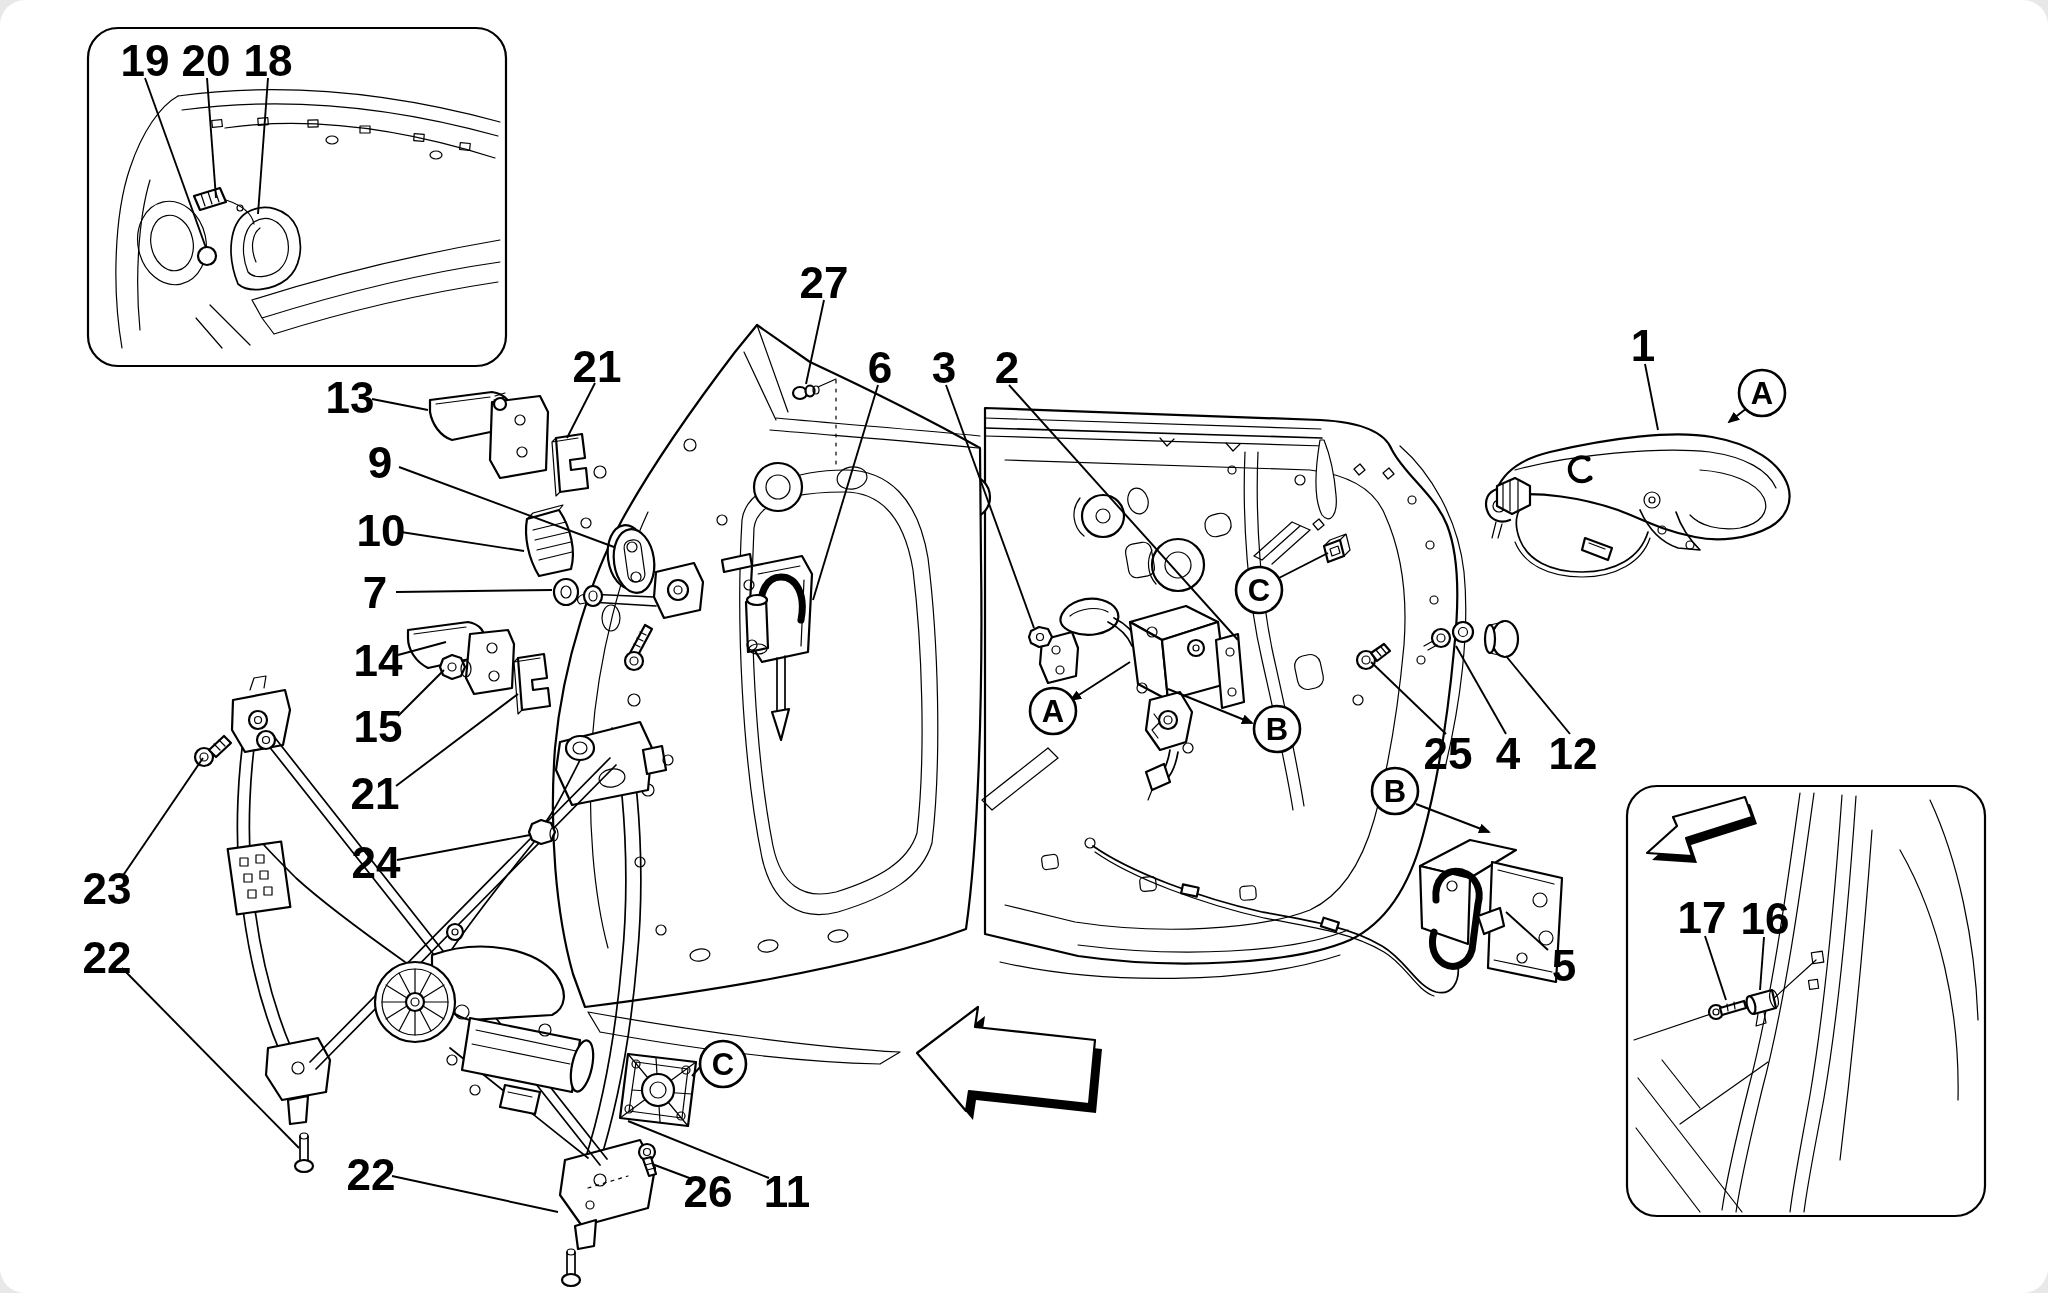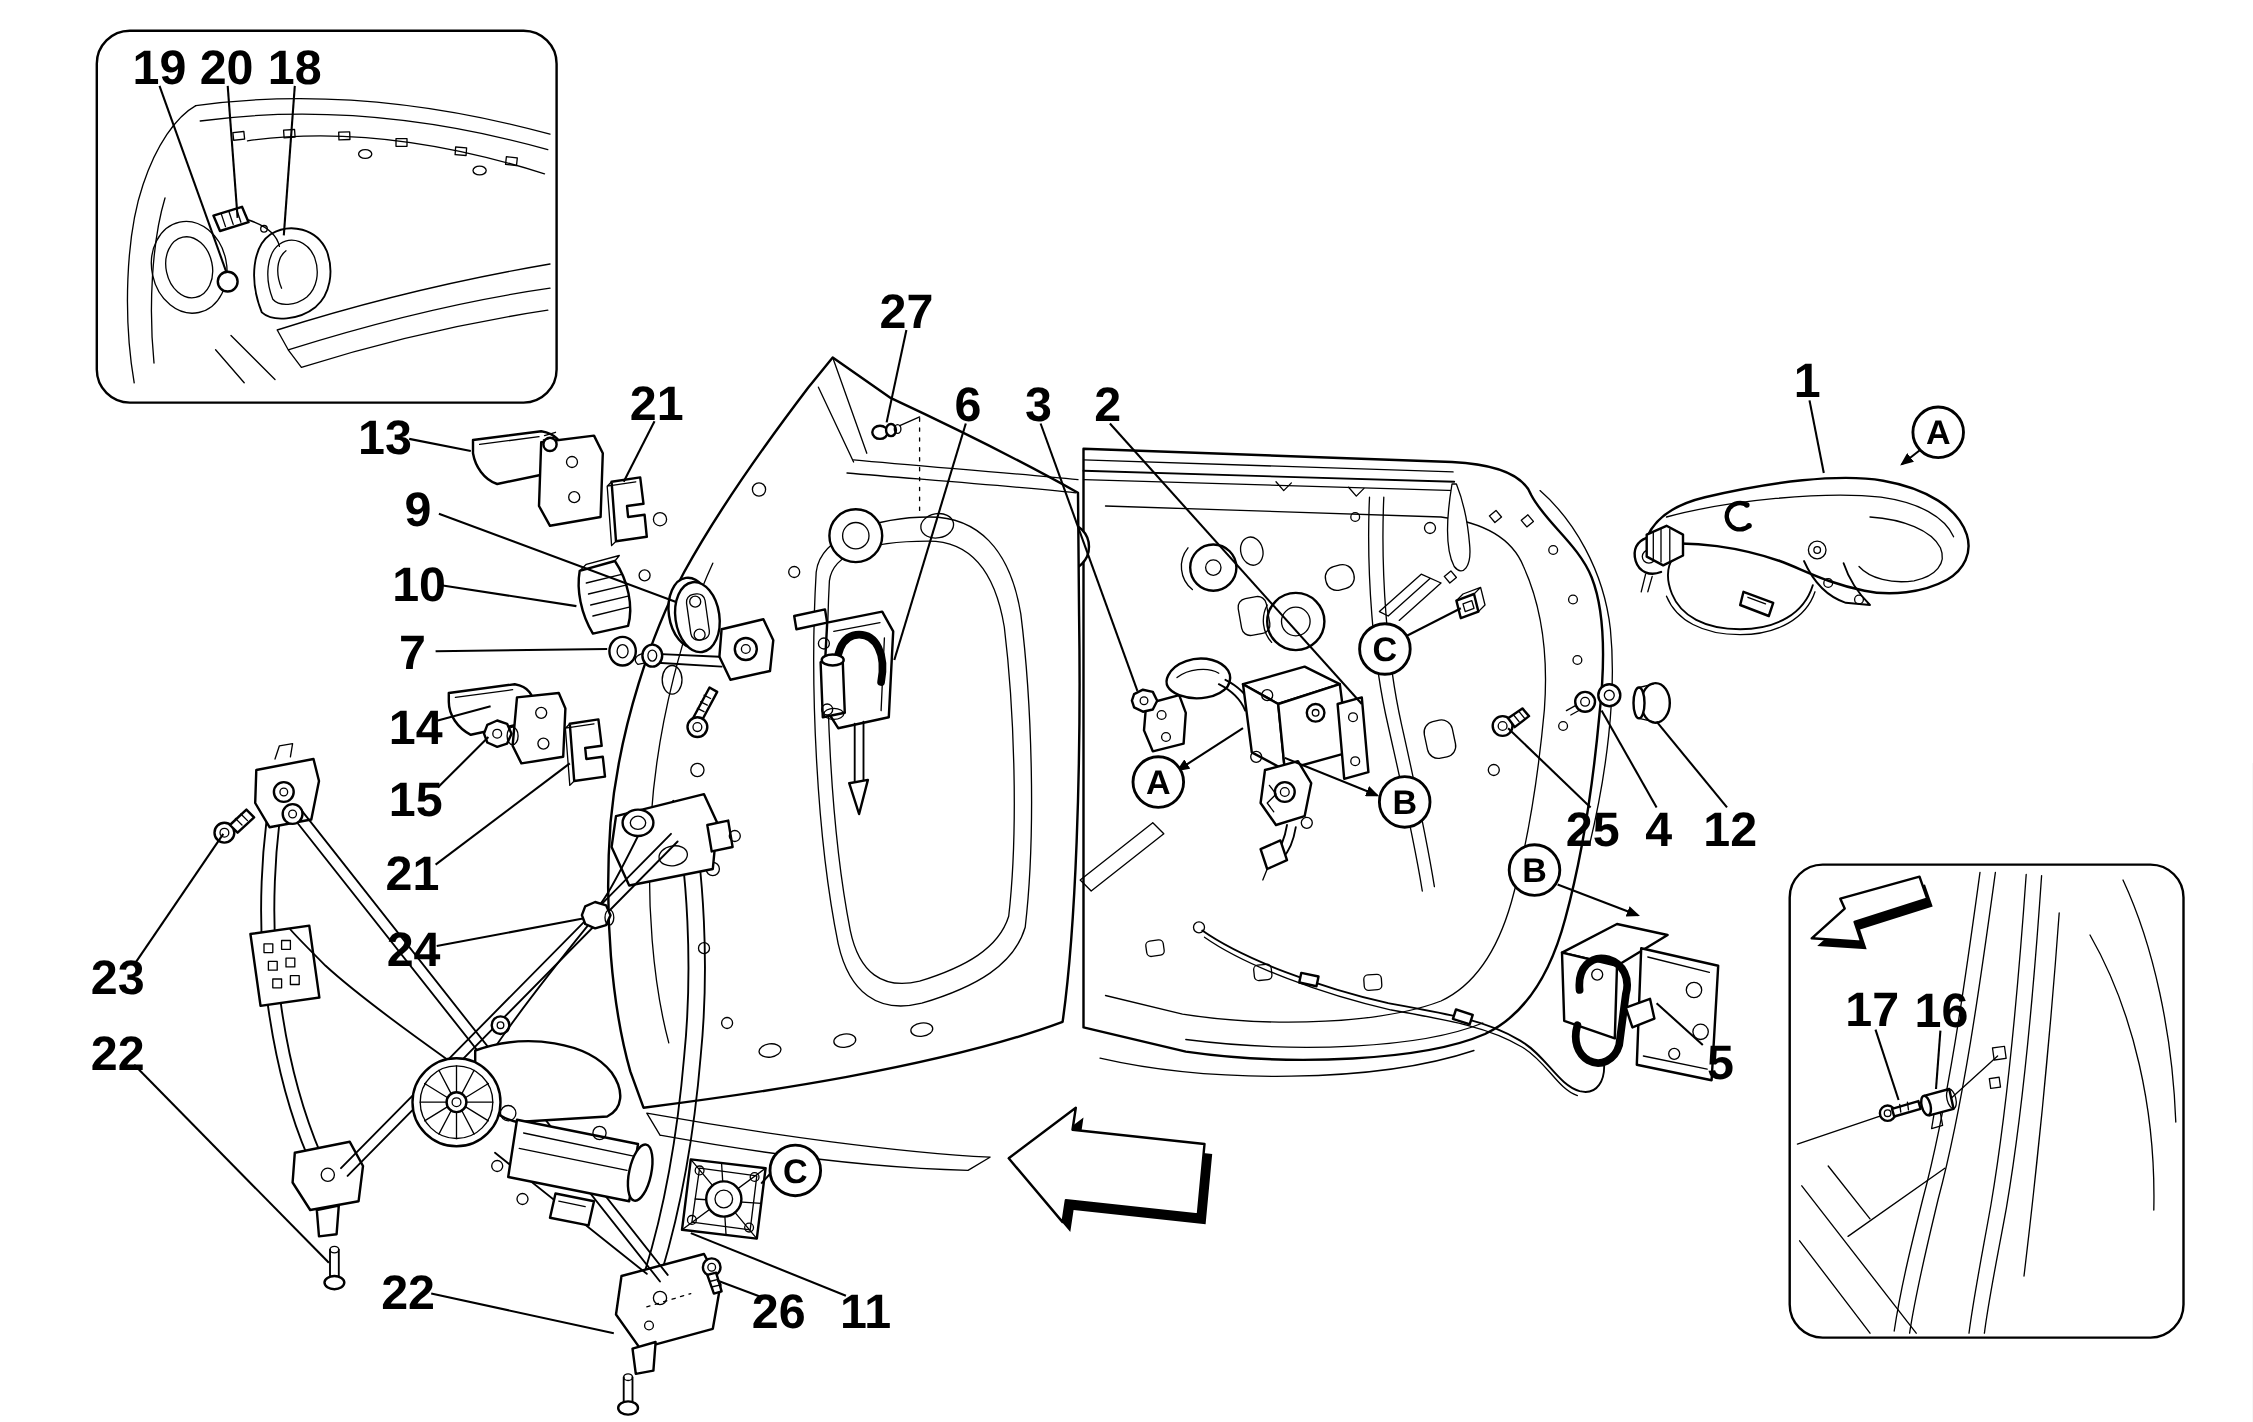--- a/index.html
+++ b/index.html
@@ -1,18 +1,18 @@
 <!DOCTYPE html>
 <html><head>
 <meta charset="utf-8">
 <style>
   html,body{margin:0;padding:0;background:#e8e8e8;}
   .stage{
     position:relative;width:2048px;height:1293px;background:#ffffff;
-    font-family:"Liberation Sans",sans-serif;overflow:hidden;
+    font-family:"Liberation Sans",sans-serif;overflow:hidden;border-radius:25px;
   }
   svg{position:absolute;inset:0;display:block;}
   .art{fill:none;stroke:#000;stroke-width:2.2;stroke-linecap:round;stroke-linejoin:round;}
   .art .thin{stroke-width:1.2;}
   .art .med{stroke-width:1.7;}
   .art .wfill{fill:#ffffff;}
   .art .bfill{fill:#000000;stroke:none;}
   .art .thick{stroke-width:7;}
   .callout-label{font:700 44px "Liberation Sans",sans-serif;fill:#000;text-anchor:middle;}
   .badge-letter{font:700 31px "Liberation Sans",sans-serif;fill:#000;text-anchor:middle;}

